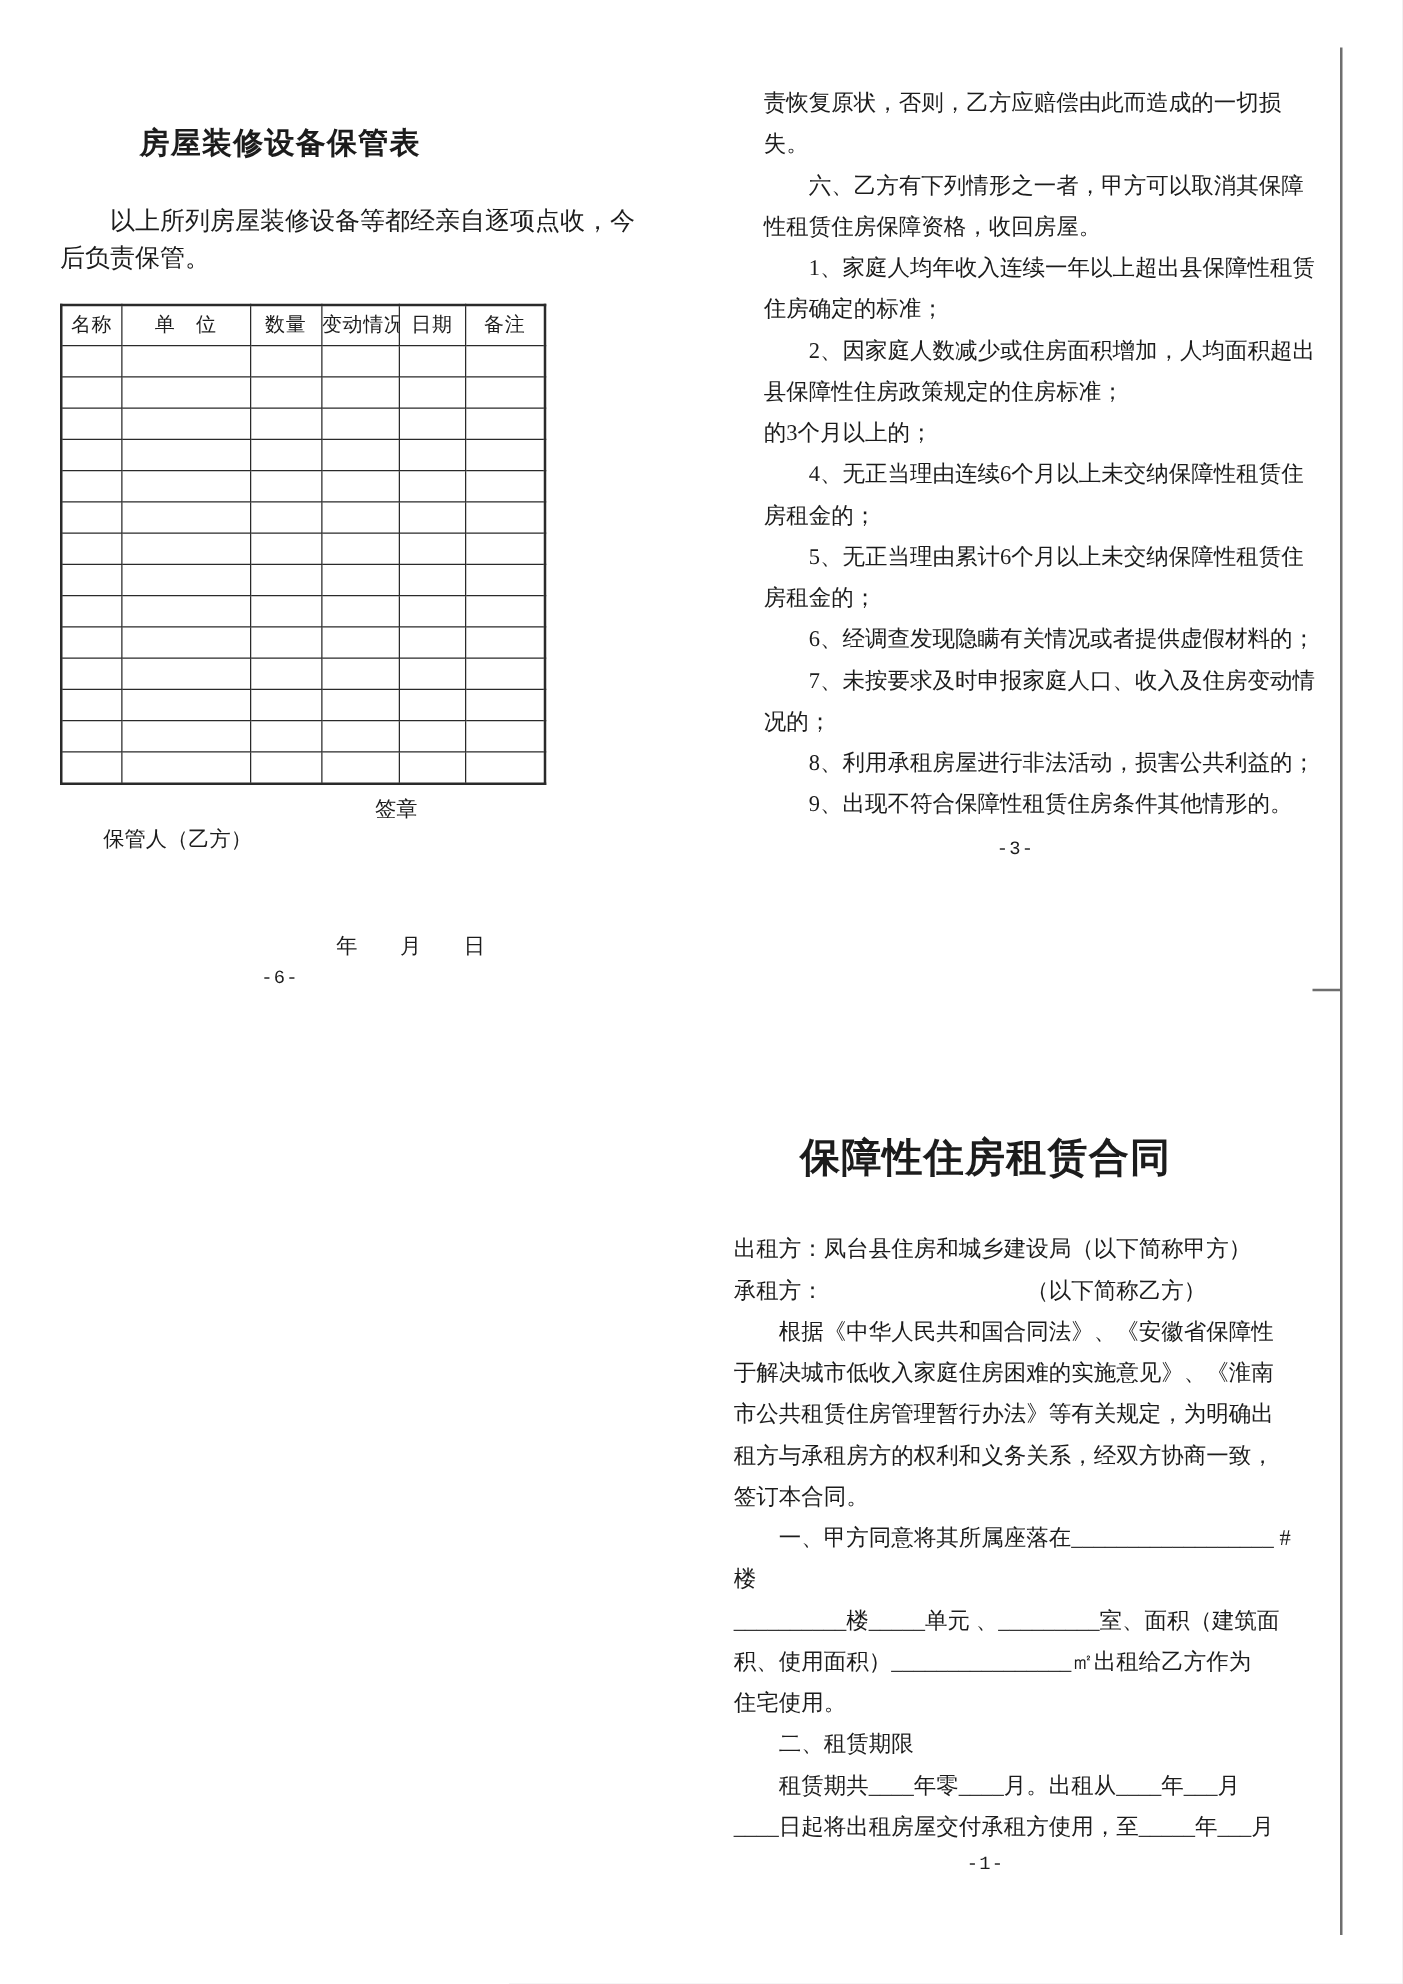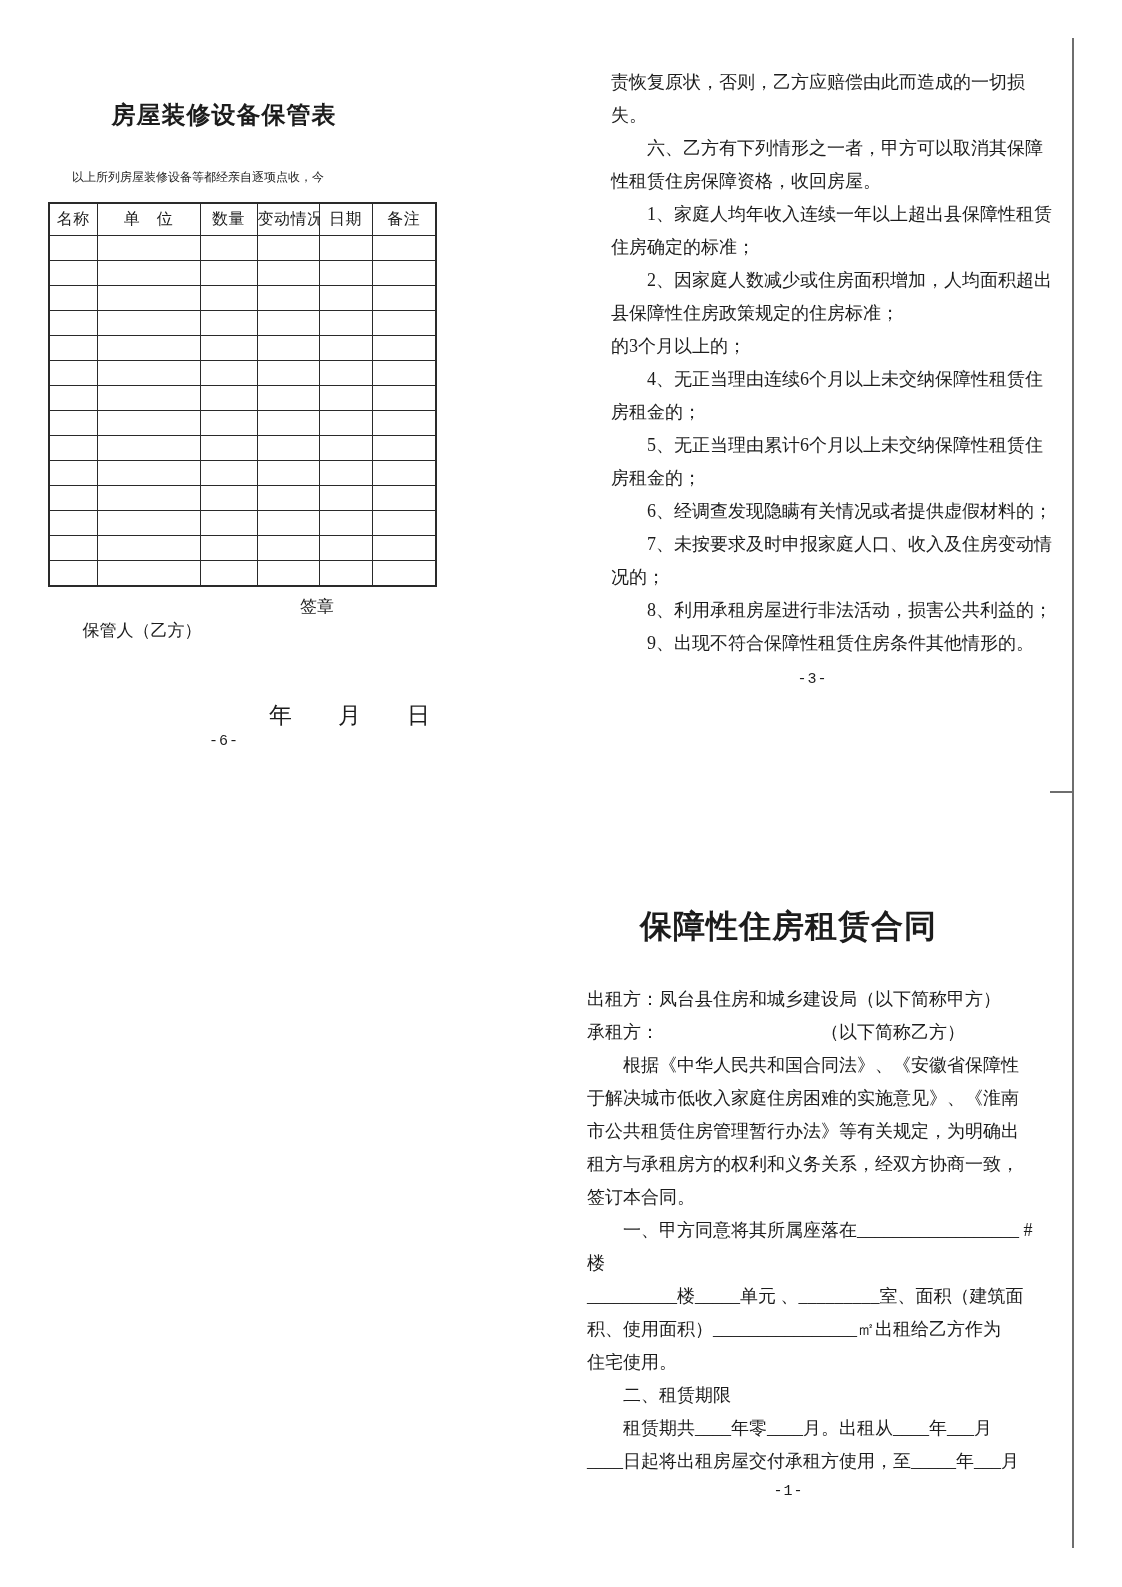--- a/index.html
+++ b/index.html
@@ -14,24 +14,24 @@
   .page{position:absolute;}
 
   
   .page6{left:48px;top:100px;width:352px;}
   .p6-title{
     margin:0 0 32px 0;
     font-size:24px;line-height:30px;font-weight:bold;
     text-align:center;letter-spacing:1px;white-space:pre;
   }
   .p6-intro .tline{
-    font-size:12px;line-height:30px;white-space:pre;
+    font-size:20px;line-height:30px;white-space:pre;
   }
   table.custody{
-    margin-top:10px;
+    margin-top:21px;
     border-collapse:collapse;table-layout:fixed;
     width:387px;
     border:2px solid #2a2a2a;
   }
   table.custody th,table.custody td{
     border:1.5px solid #2a2a2a;
     padding:0;white-space:nowrap;overflow:hidden;
   }
   table.custody th{
     height:31px;font-weight:normal;font-size:16px;
@@ -39,21 +39,21 @@
   }
   table.custody td{height:24px;}
   .p6-footer{
     position:relative;
     margin-top:8px;padding-left:9px;
     font-size:17px;line-height:24px;white-space:pre;
   }
   .p6-footer .seal{position:absolute;left:252px;top:0;}
   .p6-date{
     margin-top:13px;padding-left:221px;
-    font-size:23px;line-height:24px;white-space:pre;
+    font-size:17px;line-height:24px;white-space:pre;
   }
   .pageno{
     margin-top:4px;
     text-align:center;
     font-family:"Liberation Mono","DejaVu Sans Mono",monospace;
     font-size:15px;line-height:20px;letter-spacing:1px;
   }
 
   
   .page3{left:587px;top:66px;width:403px;margin-left:24px;}
@@ -77,20 +77,21 @@
 <body>
 
 <div class="sheet">
 
   <section class="page page6">
     <h1 class="p6-title">房屋装修设备保管表</h1>
 
     <div class="p6-intro">
 
     <div class="tline">　　以上所列房屋装修设备等都经亲自逐项点收，今</div>
+        <div class="tline">后负责保管。</div>
       </div>
 
     <table class="custody">
       <colgroup>
         <col style="width:48px">
           <col style="width:103px">
           <col style="width:57px">
         <col style="width:62px">
           <col style="width:53px">
           <col style="width:64px">

